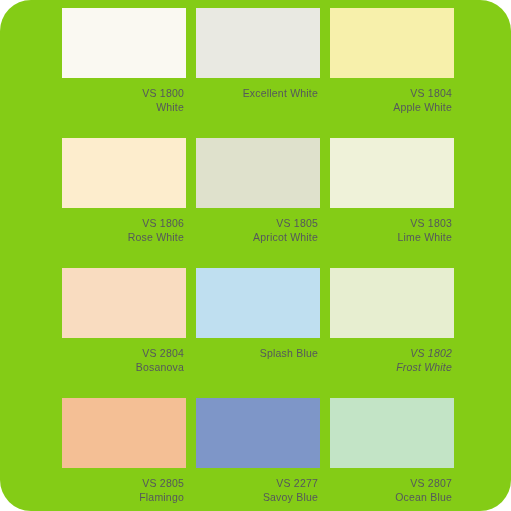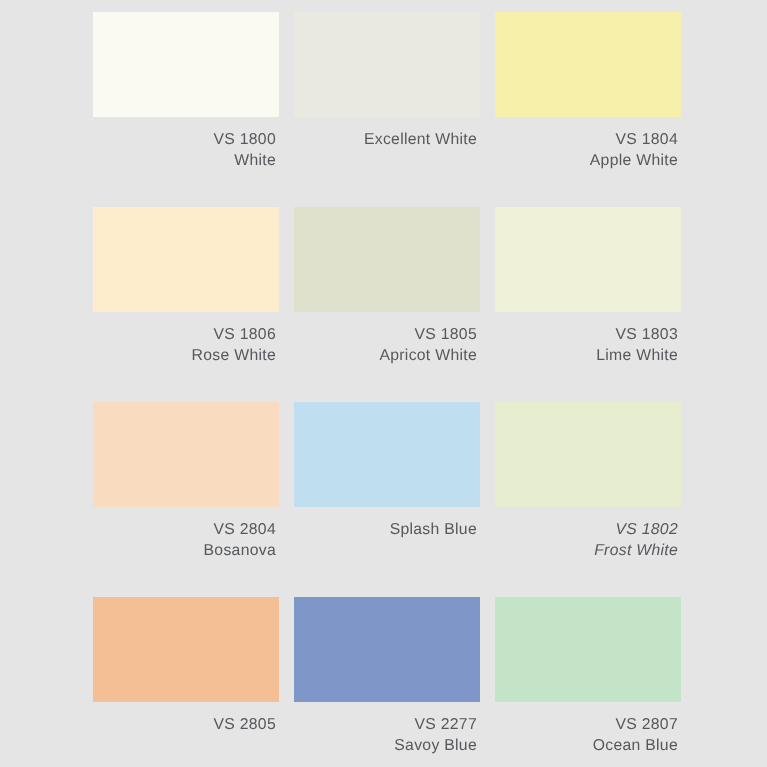--- a/index.html
+++ b/index.html
@@ -63,21 +63,21 @@
     display: block;
   }
 
   .caption .name {
     display: block;
   }
 </style>
 </head>
 <body>
 
-<div id="swatch-chart" style="background: #e5e5e5;">
+<div id="swatch-chart" style="background: #84cc16; border-radius: 31px;">
   <div class="grid">
       <div class="cell">
         <div class="swatch" style="background: rgb(250, 249, 242);"></div>
         <div class="caption" style="color: rgb(85, 88, 92);">
           <span class="code">VS 1800</span>
           <span class="name">White</span>
         </div>
       </div>
       <div class="cell">
         <div class="swatch" style="background: rgb(233, 233, 226);"></div>
@@ -130,20 +130,21 @@
         <div class="swatch" style="background: rgb(231, 238, 208);"></div>
         <div class="caption" style="color: rgb(85, 88, 92); font-style: italic;">
           <span class="code">VS 1802</span>
           <span class="name">Frost White</span>
         </div>
       </div>
       <div class="cell">
         <div class="swatch" style="background: rgb(244, 191, 149);"></div>
         <div class="caption" style="color: rgb(85, 88, 92);">
           <span class="code">VS 2805</span>
+          <span class="name">Flamingo</span>
         </div>
       </div>
       <div class="cell">
         <div class="swatch" style="background: rgb(126, 150, 200);"></div>
         <div class="caption" style="color: rgb(85, 88, 92);">
           <span class="code">VS 2277</span>
           <span class="name">Savoy Blue</span>
         </div>
       </div>
       <div class="cell">

